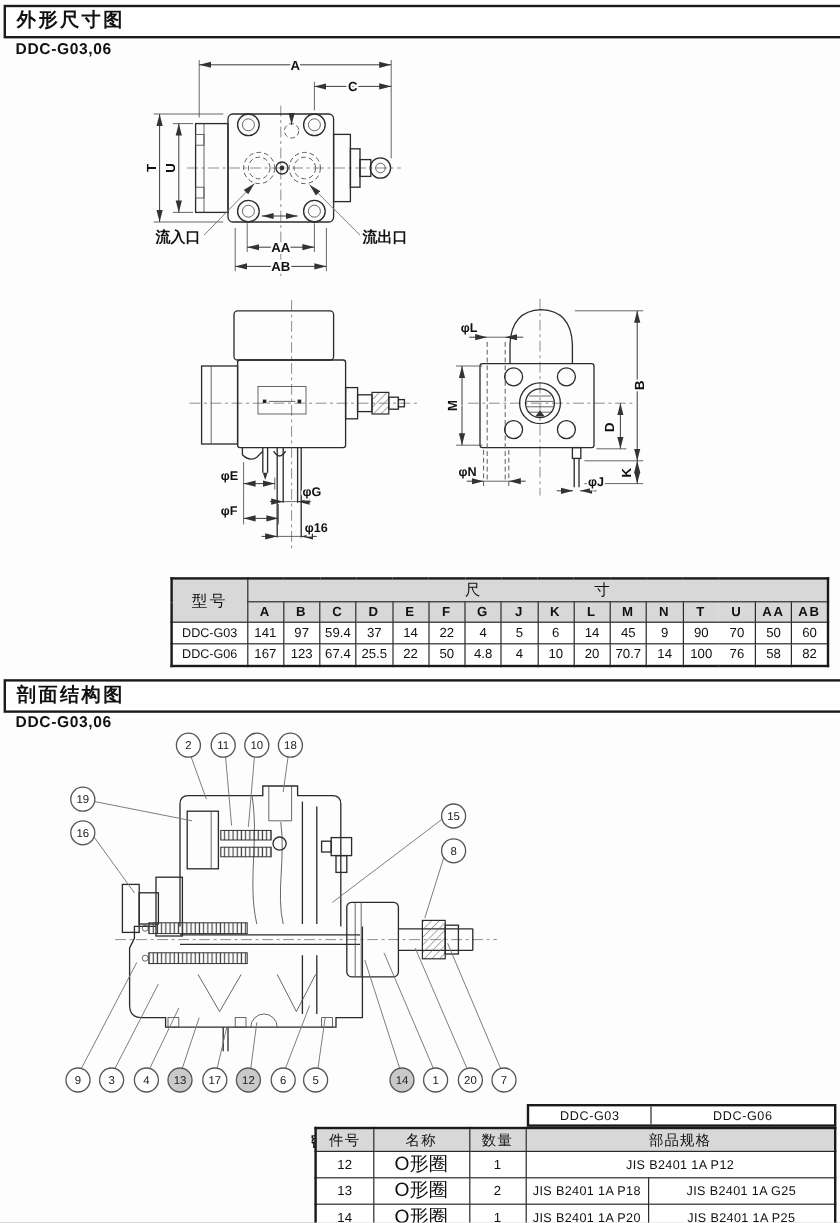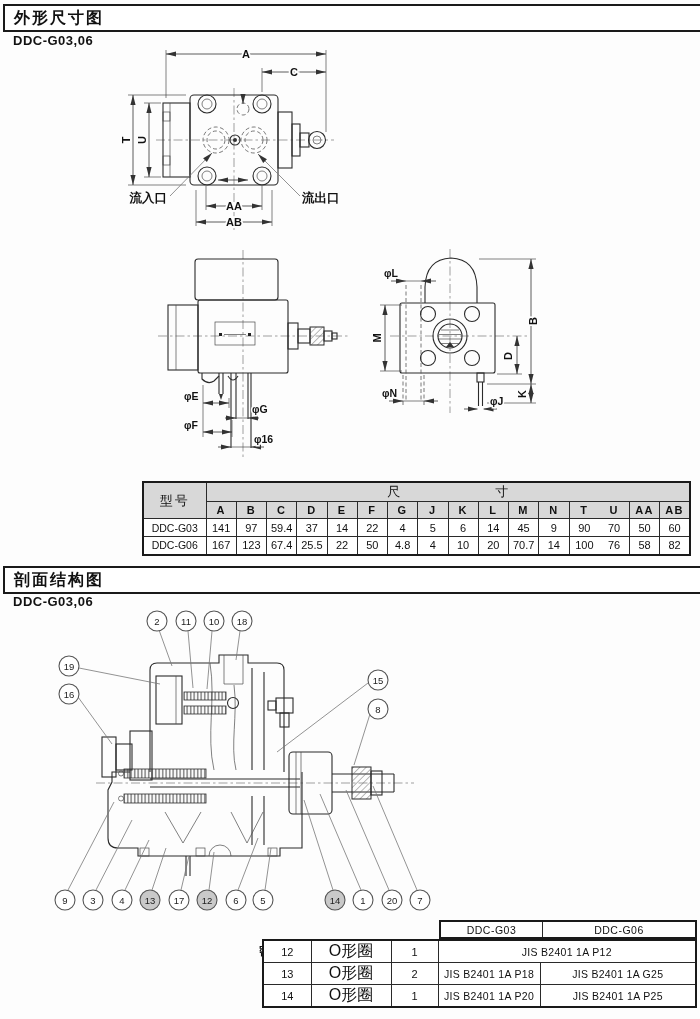--- a/index.html
+++ b/index.html
@@ -530,20 +530,26 @@
 
   <table class="seal-table">
     <colgroup>
       <col style="width:48px">
         <col style="width:80px">
         <col style="width:47px">
       <col style="width:102px">
         <col>
     </colgroup>
     <tbody>
+      <tr class="hdr" style="height:19px;">
+        <td>件号</td>
+        <td>名称</td>
+        <td>数量</td>
+        <td colspan="2">部品规格</td>
+      </tr>
       <tr style="height:20px;">
         <td>12</td>
         <td class="name">O形圈</td>
         <td>1</td>
         <td colspan="2" class="spec">JIS B2401 1A P12</td>
       </tr>
       <tr style="height:20px;">
         <td>13</td>
         <td class="name">O形圈</td>
         <td>2</td>

